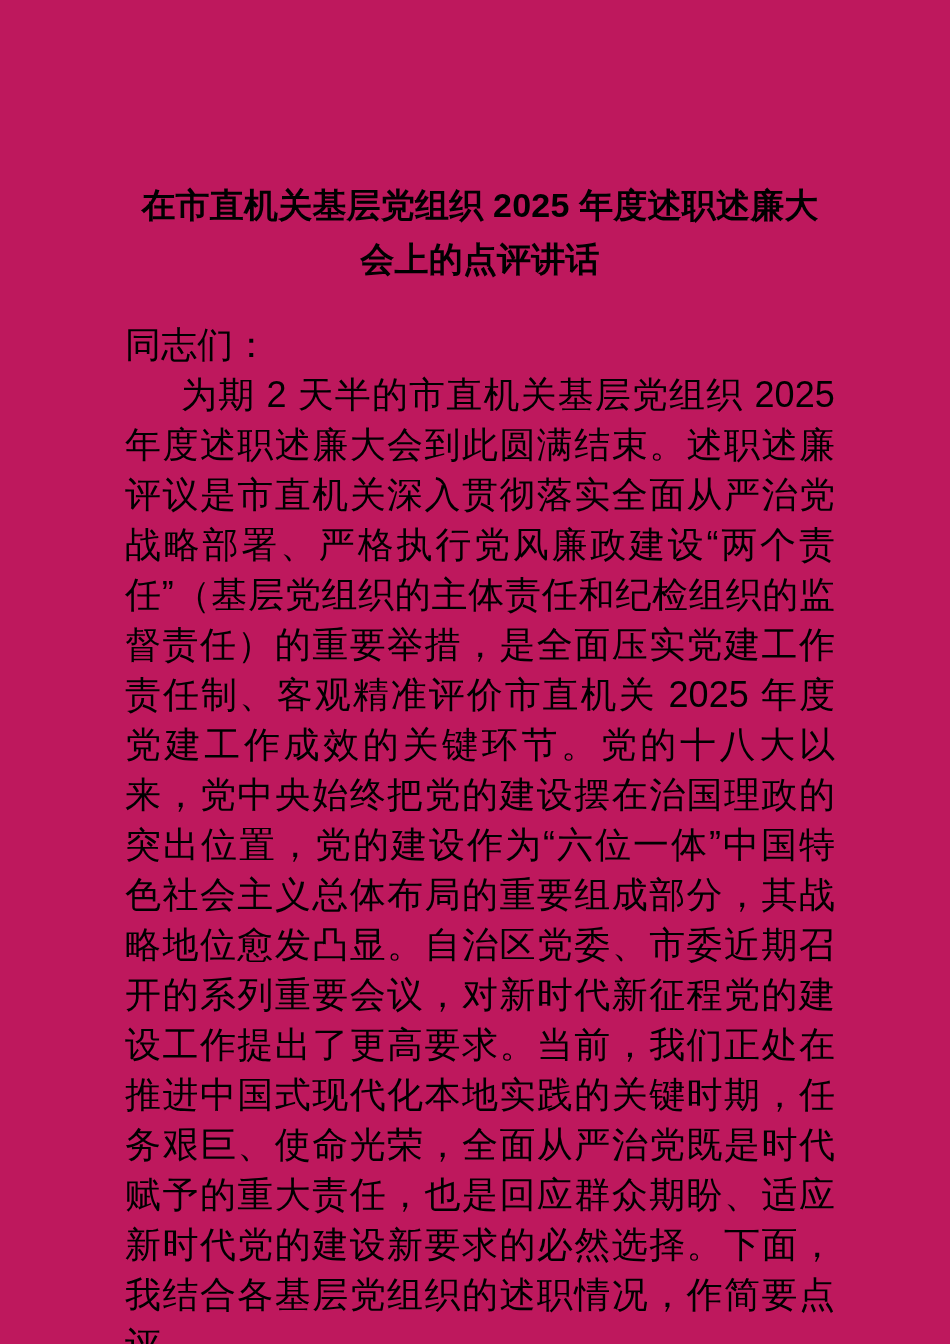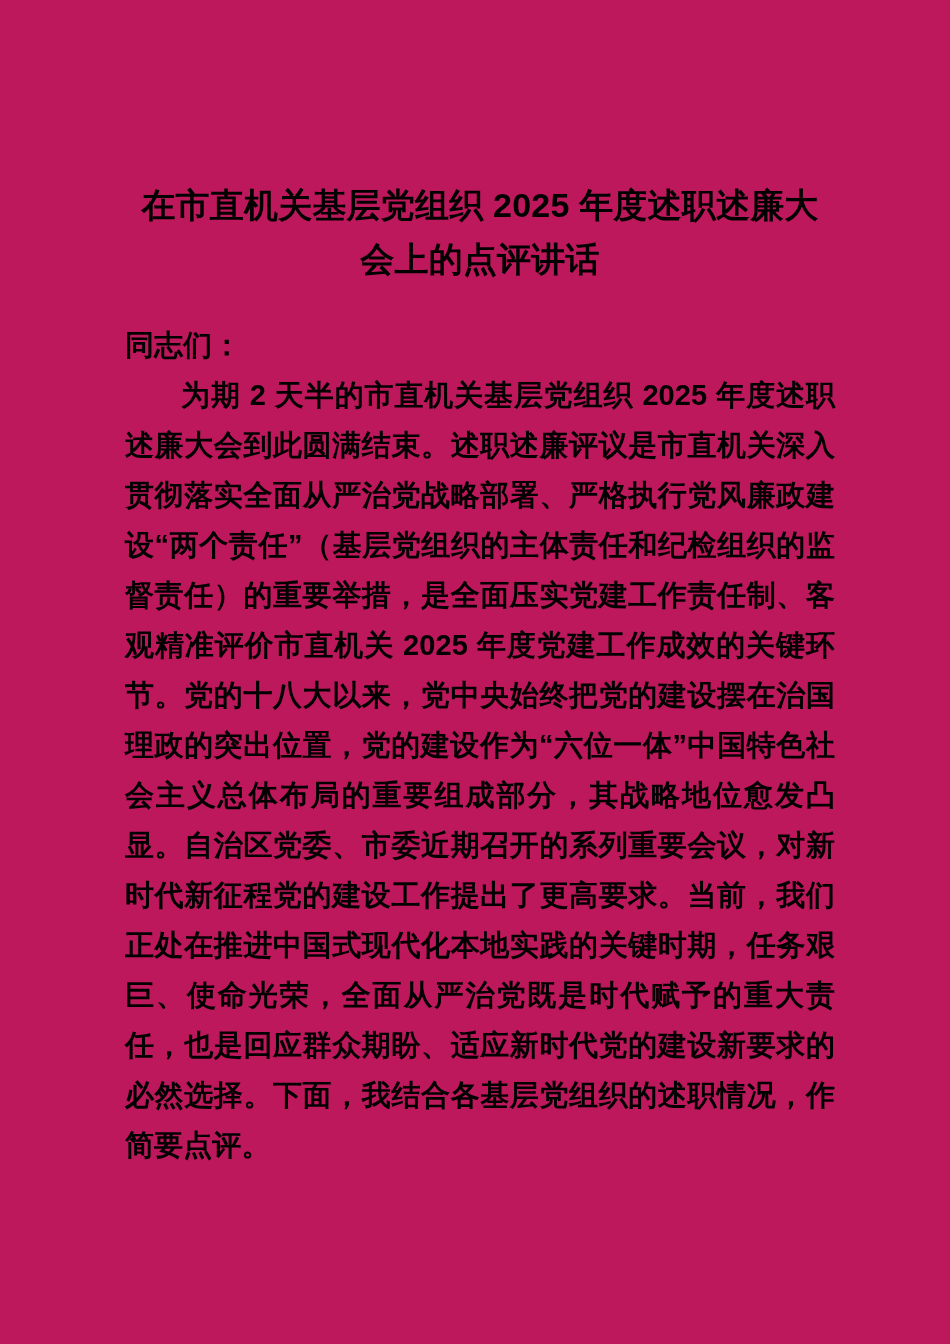--- a/index.html
+++ b/index.html
@@ -34,23 +34,23 @@
     font-weight: 700;
     text-align: center;
     letter-spacing: 0.2px;
     word-break: break-all;
   }
   .body-block {
     margin-top: 34px;
   }
   .para {
     margin: 0;
-    font-size: 29px;
+    font-size: 36px;
     line-height: 50px;
-    font-weight: 700;
+    font-weight: 400;
     text-align: justify;
     text-justify: inter-ideograph;
     text-align-last: left;
     word-break: break-all;
     letter-spacing: 0.1px;
   }
   .para.indent {
     text-indent: 56px;
   }
   .para.salutation {

